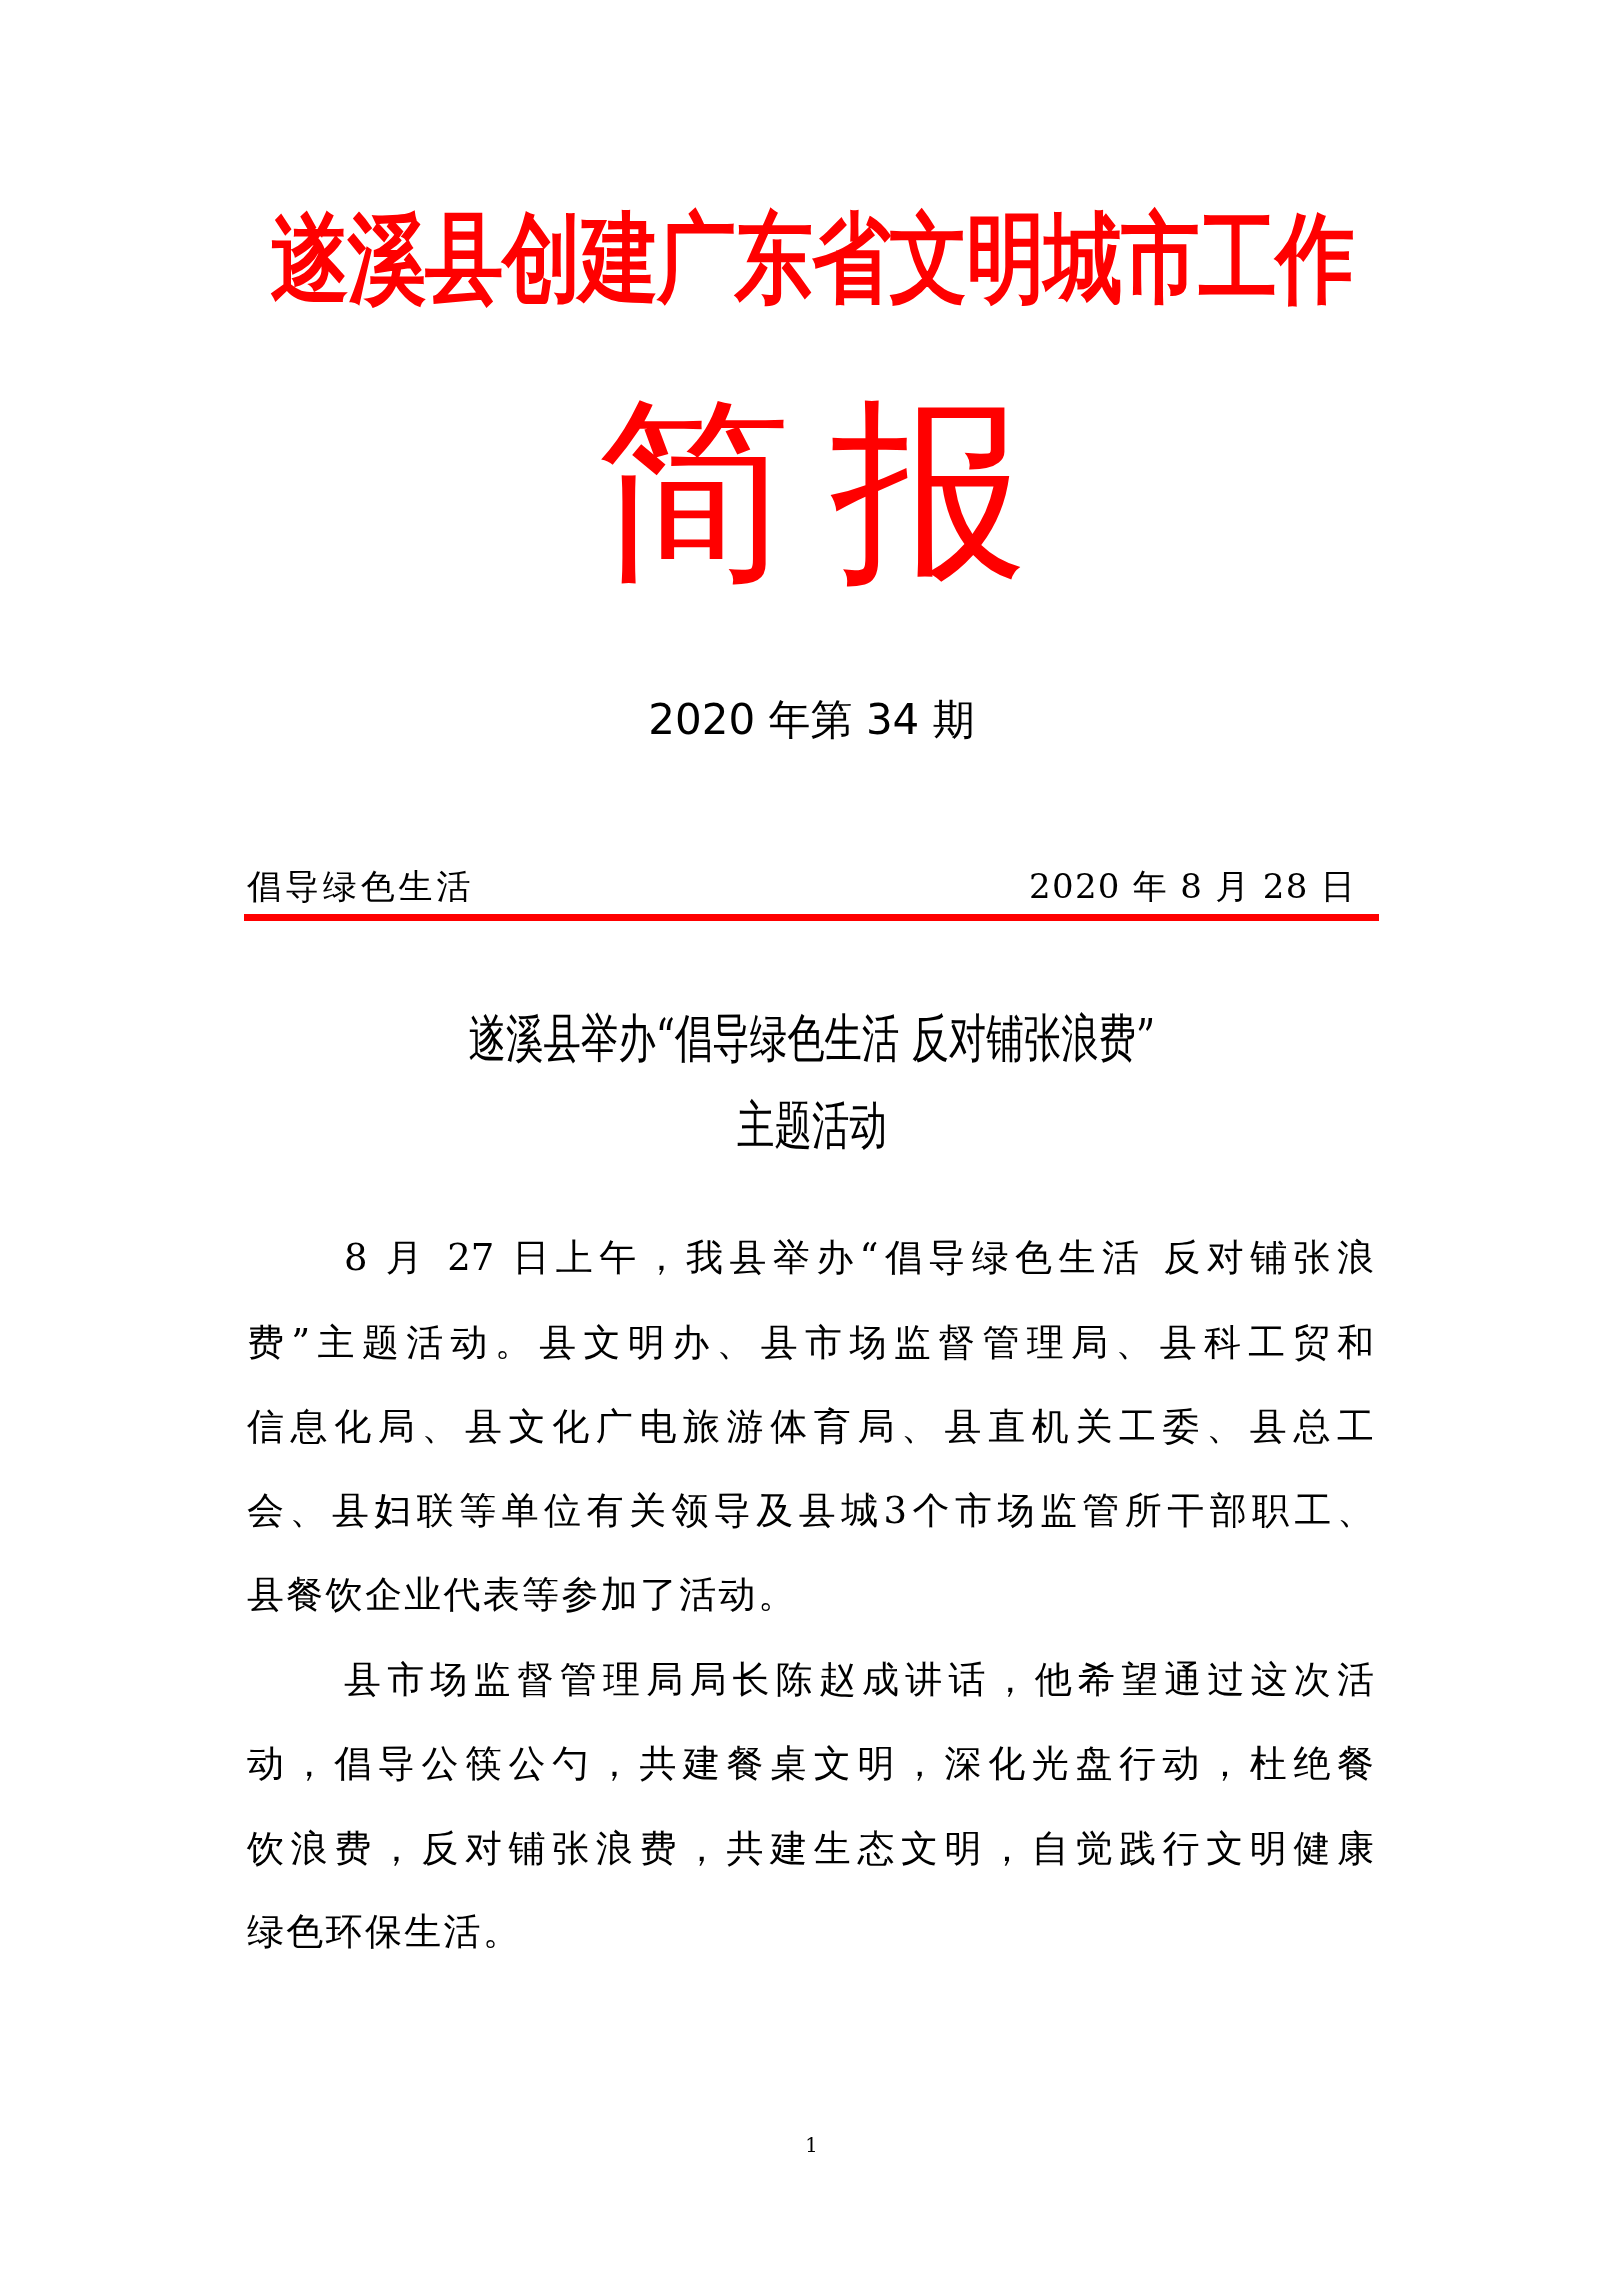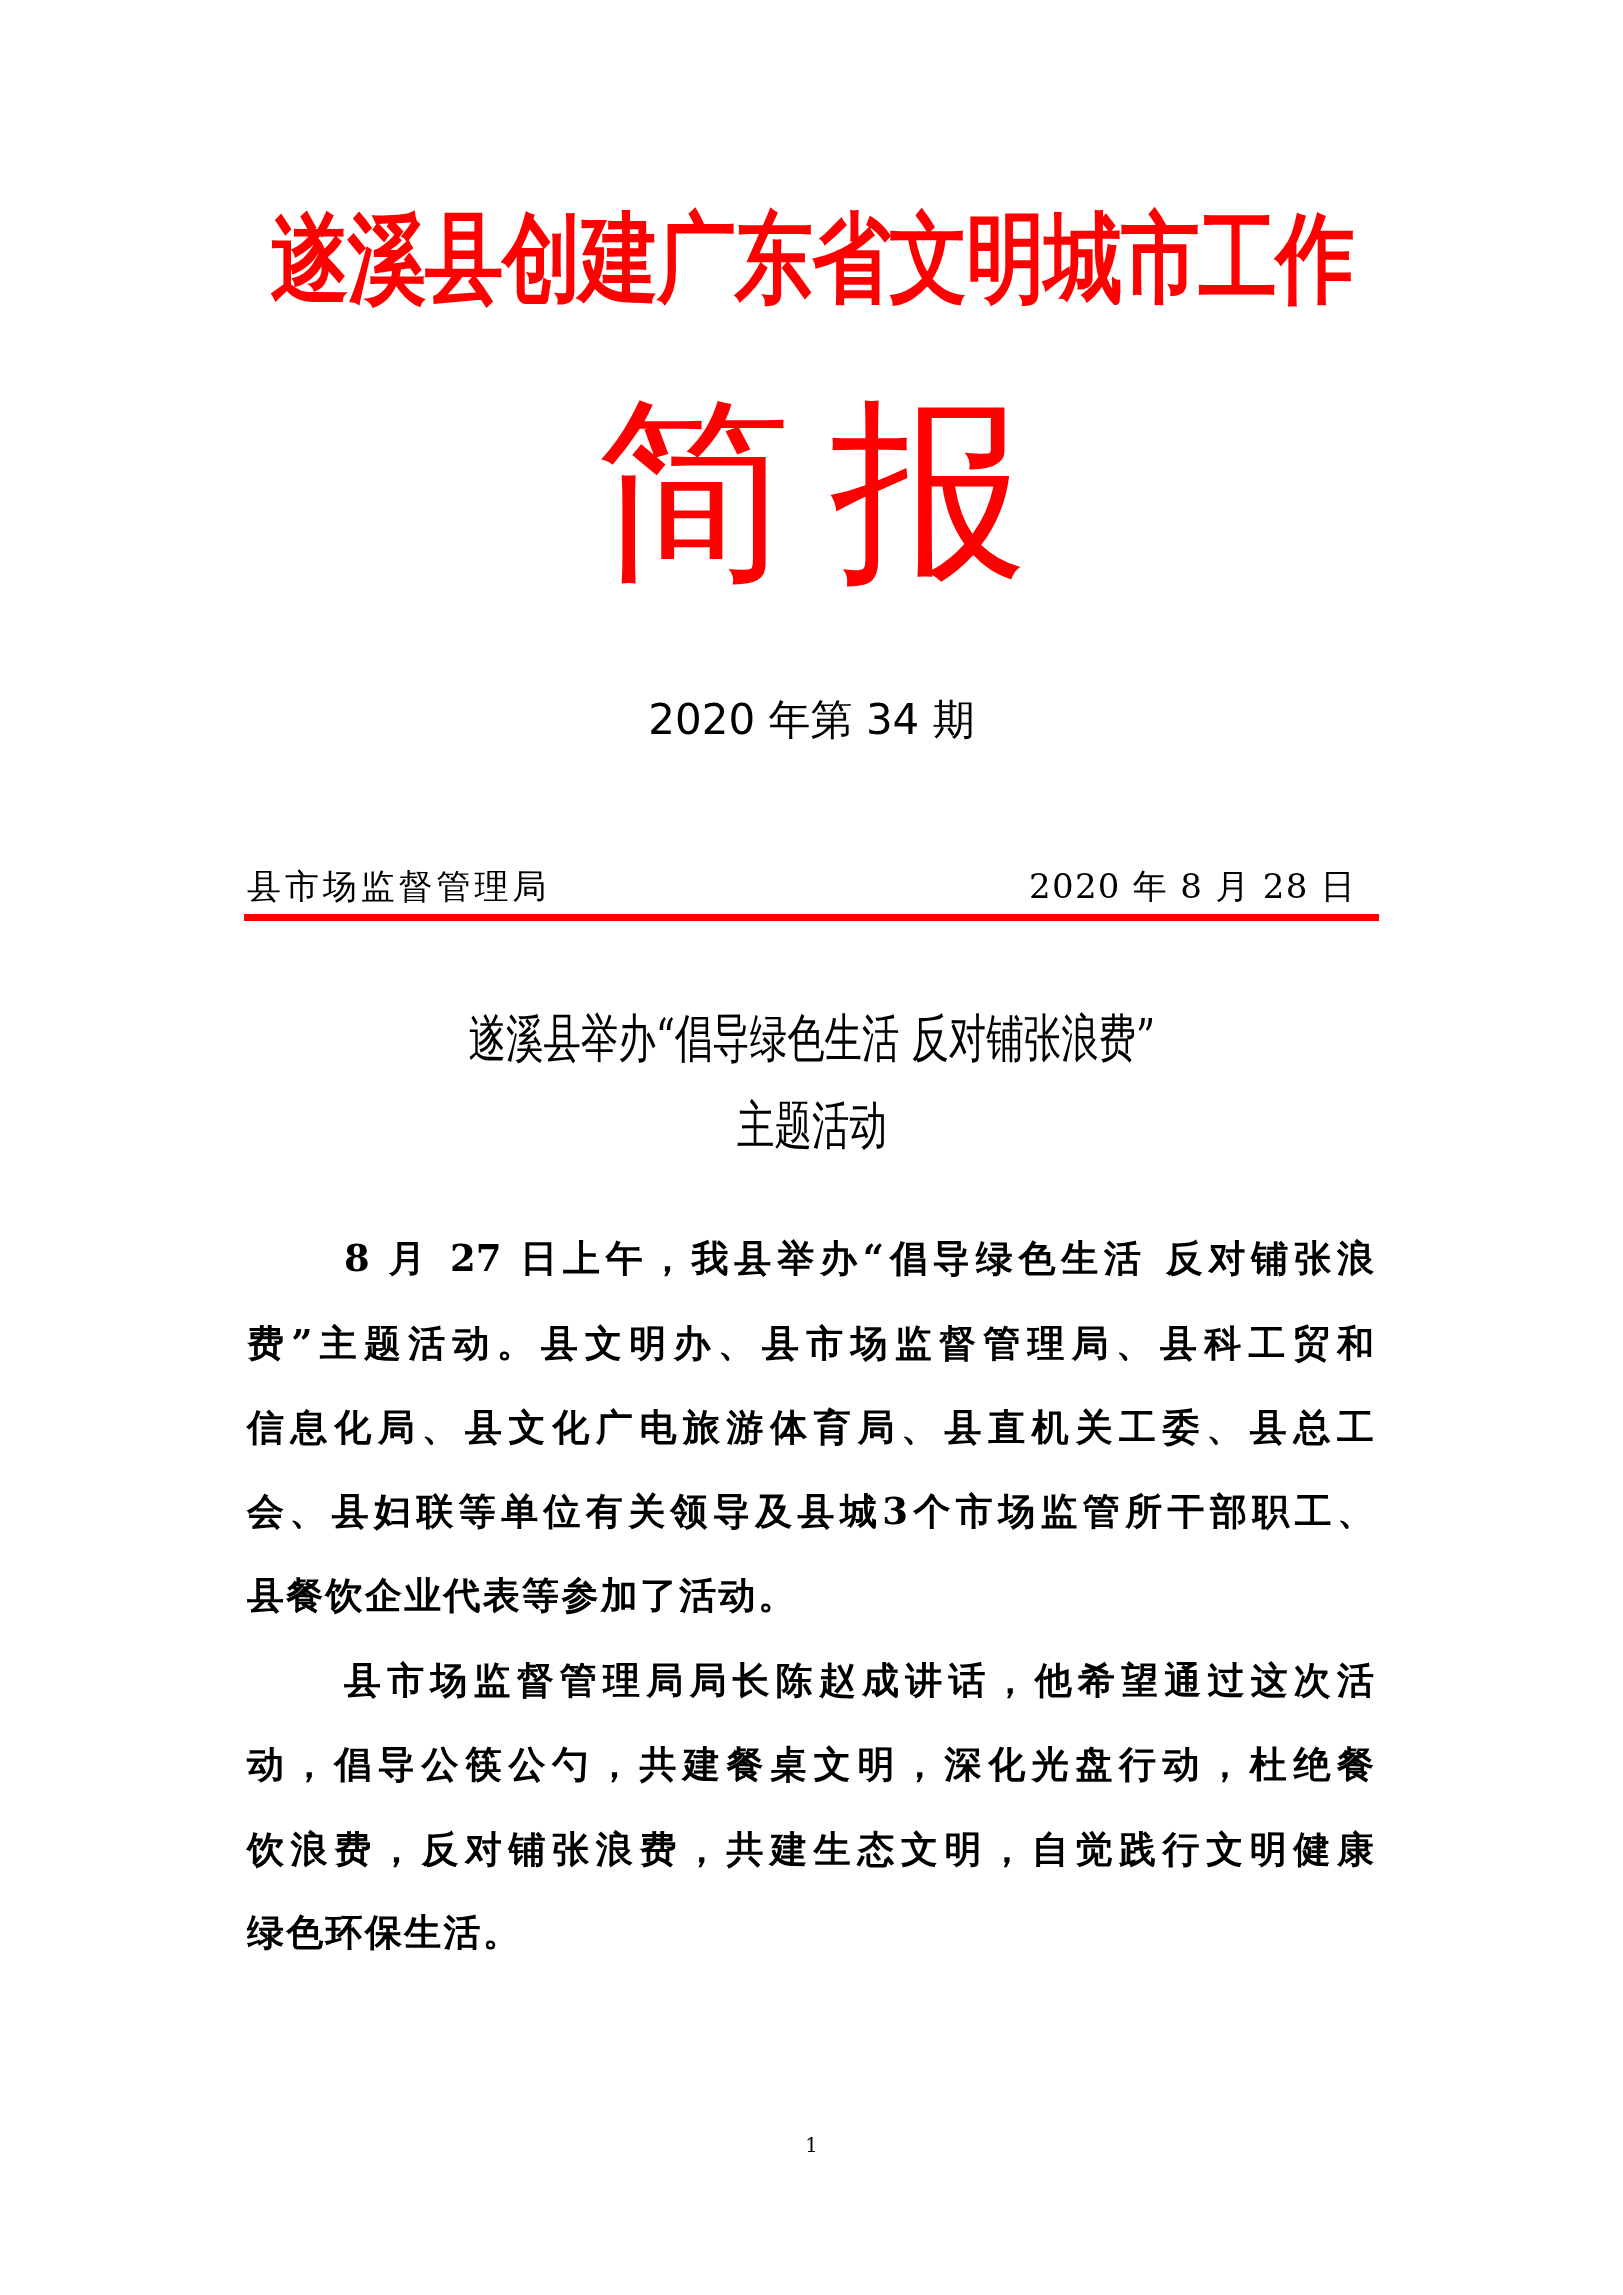--- a/index.html
+++ b/index.html
@@ -38,21 +38,20 @@
     font-family: "DejaVu Serif", "Liberation Serif", serif;
   }
   .headline span { display: inline-block; transform: scaleX(0.72); transform-origin: center; }
   .headline.l1 { top: 996px; }
   .headline.l2 { top: 1083px; }
   .body-line {
     left: 247px; width: 1127px; height: 84px;
     font-size: 37px; line-height: 84px; white-space: nowrap;
     text-align: justify; text-align-last: justify;
     font-family: "DejaVu Serif", "Liberation Serif", serif;
-    font-weight: bold;
   }
   .body-line.indent { left: 344px; width: 1030px; }
   .body-line.last { text-align-last: left; letter-spacing: 2.3px; }
   .page-number {
     top: 2135px; left: 0; width: 1623px; text-align: center;
     font-size: 19.6px; line-height: 22px;
     font-family: "DejaVu Serif", "Liberation Serif", serif;
   }
 </style>
 </head>
@@ -62,21 +61,21 @@
   <span>遂溪县创建广东省文明城市工作</span>
 </div>
 
 <div class="abs masthead-brief">
   <span>简</span><span class="gap"></span><span>报</span>
 </div>
 
 <div class="abs issue-line">2020 年第 34 期</div>
 
 <div class="abs meta-row">
-  <span class="editor">县市场监督管理局</span>
+  <span class="editor">倡导绿色生活</span>
   <span class="date">2020 年 8 月 28 日</span>
 </div>
 
 <div class="abs red-rule"></div>
 
 <div class="abs headline l1">
   <span>遂溪县举办“倡导绿色生活  反对铺张浪费”</span>
 </div>
 <div class="abs headline l2">
   <span>主题活动</span>

